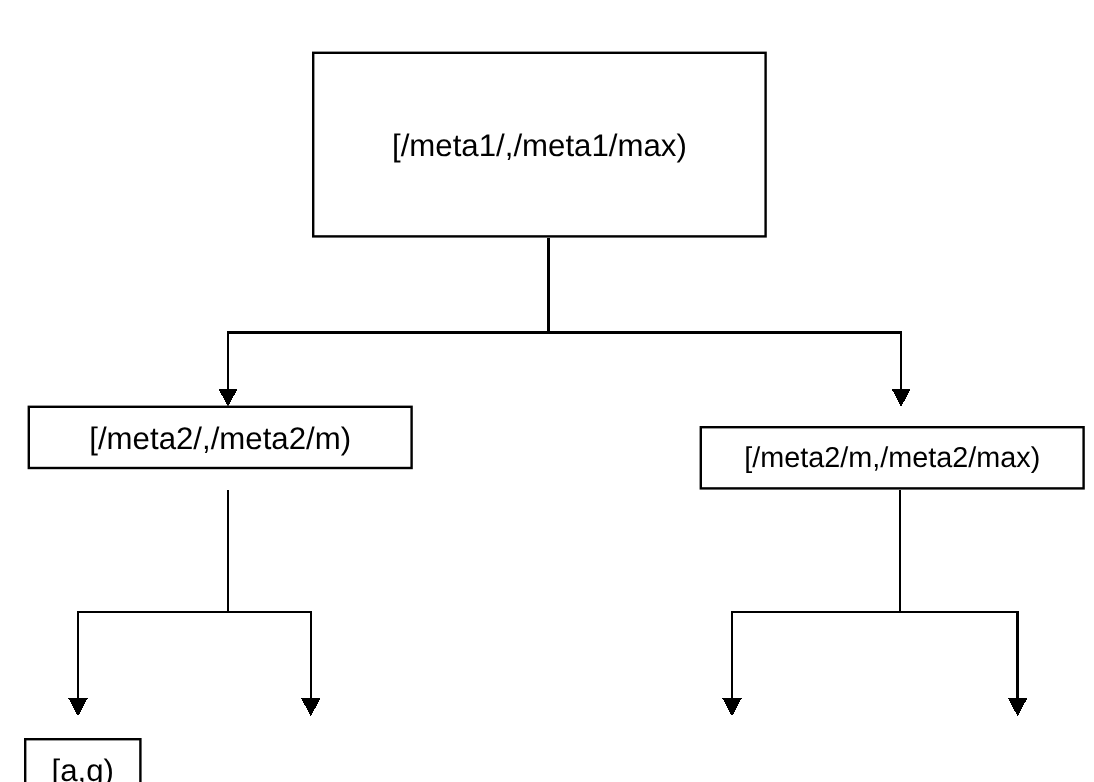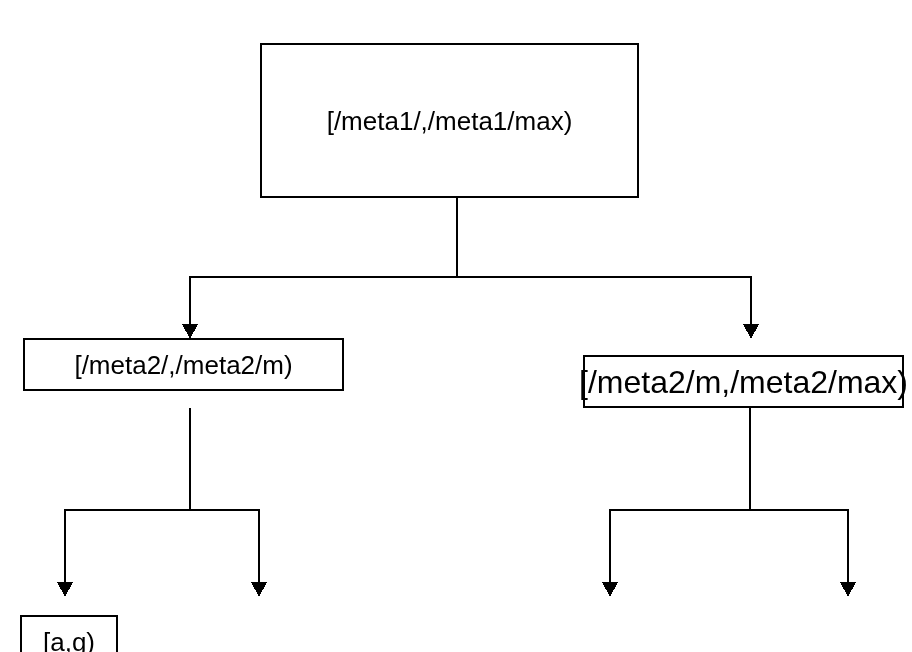--- a/index.html
+++ b/index.html
@@ -39,21 +39,21 @@
     display: flex;
     align-items: center;
     justify-content: center;
     color: #000000;
     font-size: 26px;
     white-space: nowrap;
     line-height: 1;
   }
   .node-root { left: 260px; top: 13px;  width: 379px; height: 155px; }
   .node-l    { left: 23px;  top: 308px; width: 321px; height: 53px; text-align: right; }
-  .node-r    { left: 583px; top: 325px; width: 321px; height: 53px; font-size: 32px; }
+  .node-r    { left: 583px; top: 325px; width: 321px; height: 53px; font-size: 24px; }
   .node-ll   { left: 20px;  top: 585px; width: 98px;  height: 53px; }
   .node-lr   { left: 203px; top: 585px; width: 99px;  height: 53px; }
   .node-rl   { left: 555px; top: 585px; width: 98px;  height: 53px; }
   .node-rr   { left: 777px; top: 585px; width: 123px; height: 53px; }
 </style>
 </head>
 <body>
 
 <div id="stage">
 

